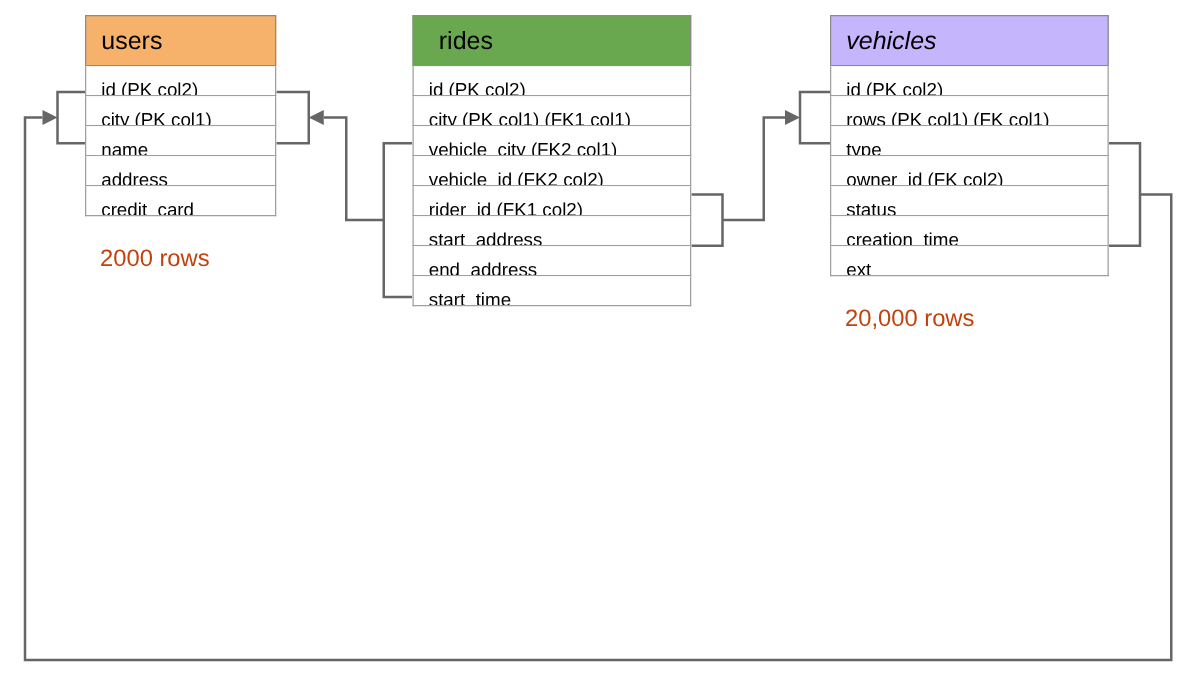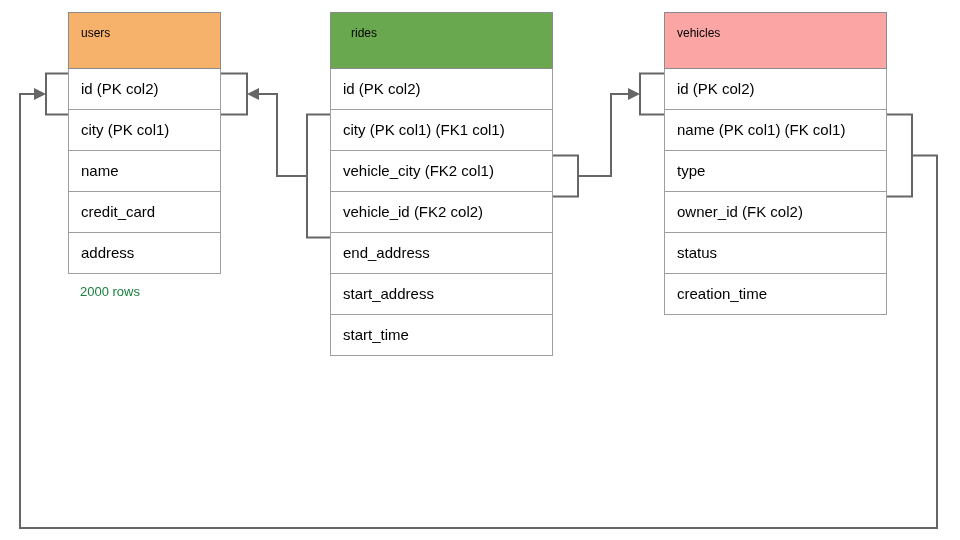--- a/index.html
+++ b/index.html
@@ -3,29 +3,29 @@
 <meta charset="utf-8">
 <style>
   html,body { margin:0; padding:0; background:#ffffff; }
   .canvas {
     position:relative; width:960px; height:540px; background:#ffffff;
     font-family:"Liberation Sans", sans-serif; overflow:hidden;
   }
   svg.connectors { position:absolute; left:0; top:0; width:960px; height:540px; }
   .er-table { position:absolute; background:#ffffff; }
   .er-header {
-    height:57px; line-height:41px; padding-left:12px; font-size:12px; color:#000000;
+    height:41px; line-height:41px; padding-left:12px; font-size:20px; color:#000000;
     border:1px solid #8b8b8b; box-sizing:border-box;
   }
   .er-row {
-    height:41px; line-height:40px; padding-left:12px; font-size:15px; color:#000000;
+    height:24px; line-height:40px; padding-left:12px; font-size:15px; color:#000000;
     background:#ffffff; border:1px solid #9e9e9e; border-top:none; box-sizing:border-box;
     white-space:nowrap; overflow:hidden;
   }
-  .er-rowcount { margin-top:10px; padding-left:12px; font-size:13px; color:#15803d; }
+  .er-rowcount { margin-top:24px; padding-left:12px; font-size:19px; color:#c2410c; }
   .t-users    { left:68px;  top:12px; width:153px; }
   .t-rides    { left:330px; top:12px; width:223px; }
   .t-vehicles { left:664px; top:12px; width:223px; }
 </style>
 </head>
 <body>
 
 <div class="canvas">
 
   <svg class="connectors" viewBox="0 0 960 540">
@@ -45,44 +45,47 @@
       <polygon points="46,94 34,88 34,100" fill="#666666" stroke="none"></polygon>
     </g>
   </svg>
 
   <div class="er-table t-users">
     <div class="er-header" style="background-color: rgb(246, 178, 107);">users</div>
     <div>
         <div class="er-row">id (PK col2)</div>
         <div class="er-row">city (PK col1)</div>
         <div class="er-row">name</div>
+        <div class="er-row">address</div>
         <div class="er-row">credit_card</div>
-        <div class="er-row">address</div>
       </div>
     <div class="er-rowcount">2000 rows</div>
   </div>
 
   <div class="er-table t-rides">
     <div class="er-header" style="background-color: rgb(106, 168, 79); padding-left: 20px;">rides</div>
     <div>
         <div class="er-row">id (PK col2)</div>
         <div class="er-row">city (PK col1) (FK1 col1)</div>
         <div class="er-row">vehicle_city (FK2 col1)</div>
         <div class="er-row">vehicle_id (FK2 col2)</div>
+        <div class="er-row">rider_id (FK1 col2)</div>
+        <div class="er-row">start_address</div>
         <div class="er-row">end_address</div>
-        <div class="er-row">start_address</div>
         <div class="er-row">start_time</div>
       </div>
   </div>
 
   <div class="er-table t-vehicles">
-    <div class="er-header" style="background-color: #fca5a5;">vehicles</div>
+    <div class="er-header" style="background-color: #c4b5fd; font-style: italic;">vehicles</div>
     <div>
         <div class="er-row">id (PK col2)</div>
-        <div class="er-row">name (PK col1) (FK col1)</div>
+        <div class="er-row">rows (PK col1) (FK col1)</div>
         <div class="er-row">type</div>
         <div class="er-row">owner_id (FK col2)</div>
         <div class="er-row">status</div>
         <div class="er-row">creation_time</div>
+        <div class="er-row">ext</div>
       </div>
+    <div class="er-rowcount">20,000 rows</div>
   </div>
 
 </div>
 
 </body></html>

